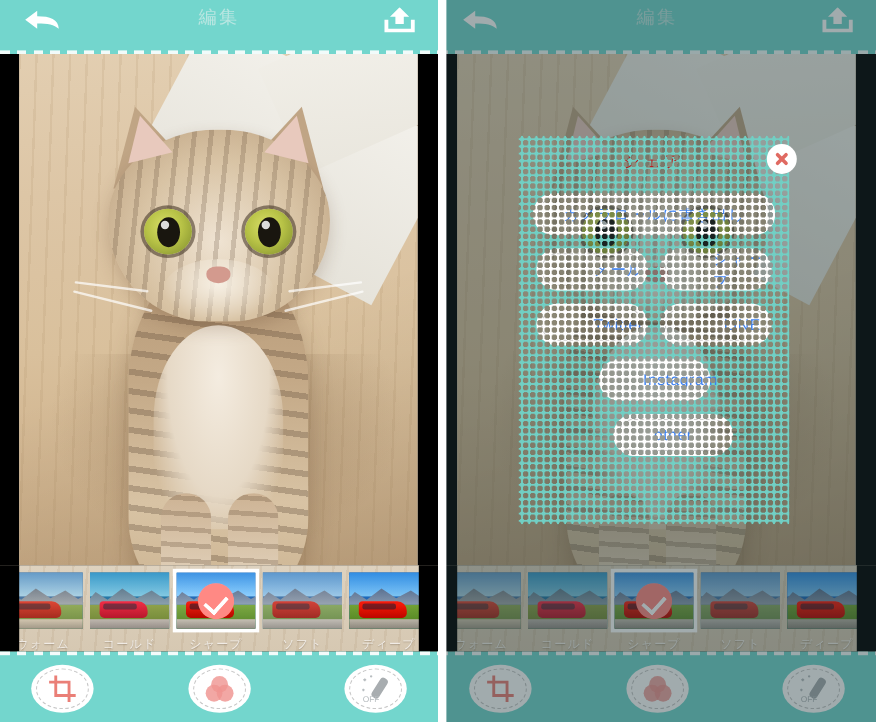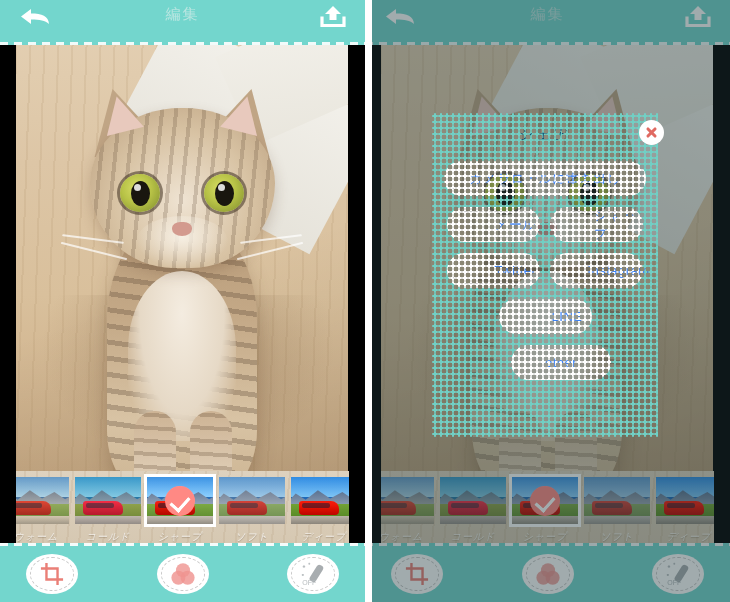--- a/index.html
+++ b/index.html
@@ -311,21 +311,20 @@
     border: solid #ffffff;
     border-width: 0 3px 3px 0;
     transform: rotate(42deg);
   }
   .filter-label {
     margin-top: 6px;
     font-size: 10px;
     color: rgba(255,255,255,.72);
     text-shadow: 0 1px 1px rgba(90,70,50,.35);
     letter-spacing: 1px;
-    font-style: italic;
   }
 
   
   .toolbar {
     position: absolute;
     left: 0; bottom: 0;
     width: 100%; height: 59px;
     background: #73d6cd;
     z-index: 20;
   }
@@ -382,21 +381,21 @@
     mask-image:
       radial-gradient(circle at 3px 3px, transparent 2.4px, #000 2.6px);
     mask-size: 6px 6px;
     mask-position: -3px -3px;
   }
   .dialog-title {
     position: absolute;
     left: 0; right: 0; top: 13px;
     text-align: center;
     font-size: 14px;
-    color: #0c4a6e;
+    color: #b91c1c;
     letter-spacing: 3px;
   }
   .dialog-close {
     position: absolute;
     right: 9px; top: 7px;
     width: 25px; height: 25px;
     border-radius: 50%;
     background: #ffffff;
     z-index: 55;
   }
@@ -733,22 +732,22 @@
     <div class="dim"></div>
 
     <div class="share-dialog">
       <div class="dialog-title">シェア</div>
 
       <div class="share-btns">
         <div class="share-btn wide jp">カメラロールに書き出し</div>
         <div class="share-btn half jp">メール</div>
         <div class="share-btn half jp">シャープ</div>
         <div class="share-btn half">Twitter</div>
+        <div class="share-btn half">LINE</div>
         <div class="share-btn half">Instagram</div>
-        <div class="share-btn half">LINE</div>
         <div class="share-btn mid">other</div>
       </div>
     </div>
 
     <div class="dialog-close" style="position:absolute; left:274px; top:120px; z-index:56;"></div>
   </div>
 
 </div>
 
 </body></html>

